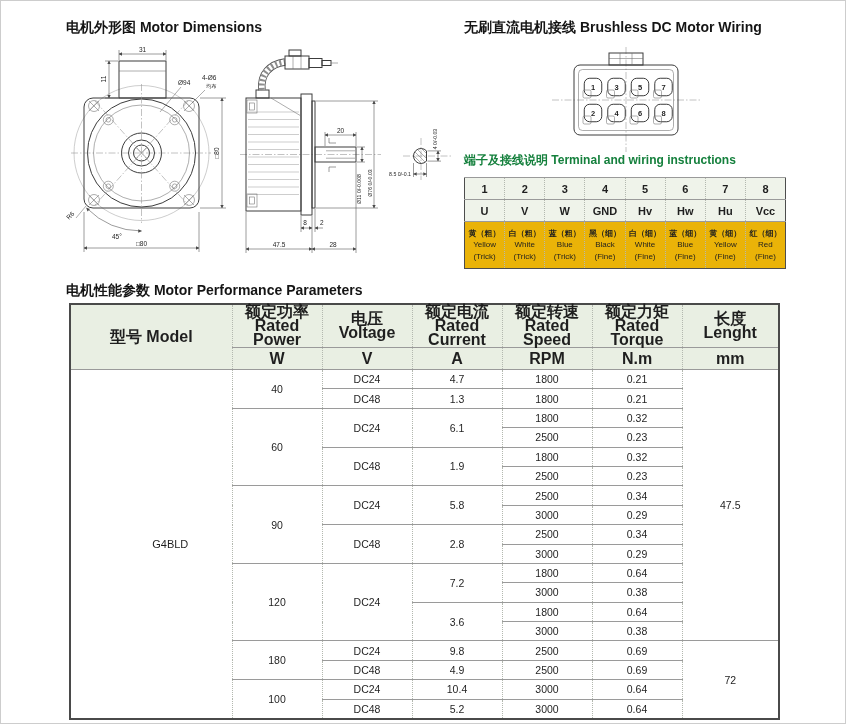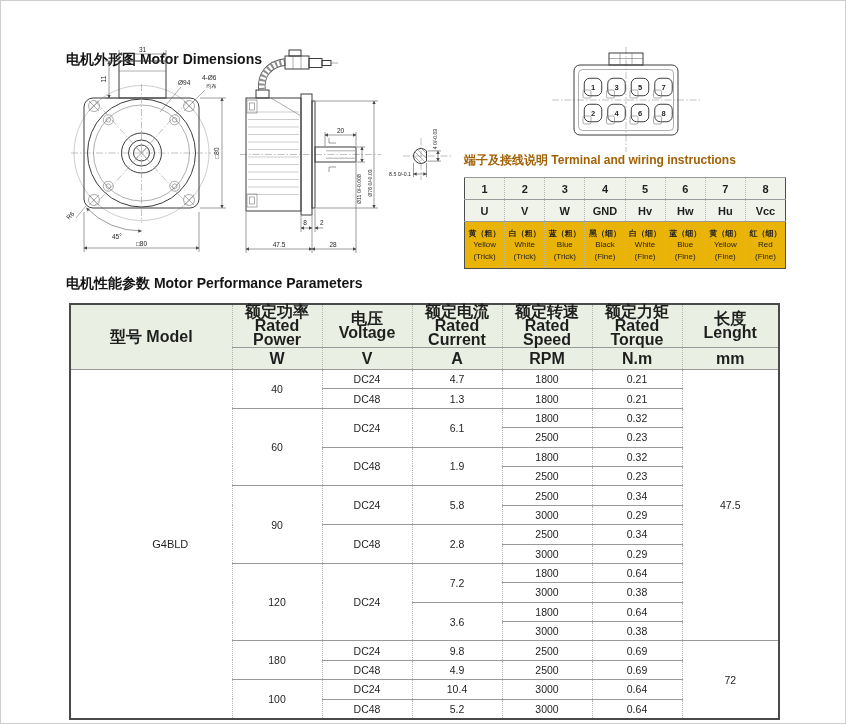--- a/index.html
+++ b/index.html
@@ -2,21 +2,21 @@
 <html><head>
 <meta charset="utf-8">
 <style>
   html,body{margin:0;padding:0;background:#fff;}
   #page{
     position:relative; width:846px; height:724px; background:#ffffff;
     border:1px solid #cdcdcd; box-sizing:border-box; overflow:hidden;
     font-family:"Liberation Sans","DejaVu Sans",sans-serif; color:#1f1f1f;
   }
   .sec-title{position:absolute; font-size:14px; font-weight:bold; color:#151515; white-space:nowrap;}
-  .note{position:absolute; font-size:12px; font-weight:bold; color:#a16207; white-space:nowrap;}
+  .note{position:absolute; font-size:12px; font-weight:bold; color:#15803d; white-space:nowrap;}
 
   
   table{border-collapse:collapse; table-layout:fixed;}
   #wiring-table{position:absolute; left:463px; top:176px; width:322px; border:1.5px solid #4d4d4d;}
   #wiring-table td{
     border-left:1px dotted #b3b8af; border-top:1px solid #9a9a9a;
     text-align:center; vertical-align:middle; padding:0;
   }
   #wiring-table tr.wt-pin td, #wiring-table tr.wt-sig td{
     height:21px; font-size:11px; font-weight:bold; background:#eff3ea;
@@ -46,21 +46,22 @@
   .dim{fill:none; stroke:#4a4a4a; stroke-width:0.55;}
   .lbl{fill:#1f1f1f; font-size:6.5px; font-family:"Liberation Sans","DejaVu Sans",sans-serif;}
   .lbls{fill:#1f1f1f; font-size:5.2px; font-family:"Liberation Sans","DejaVu Sans",sans-serif;}
   .pin-num{fill:#1f1f1f; font-size:7.5px; font-weight:bold; font-family:"Liberation Sans","DejaVu Sans",sans-serif;}
 </style>
 </head>
 <body>
 
 <div id="page">
 
-  <div class="sec-title" style="left:65px; top:18px;margin-top:32px;">电机外形图 Motor Dimensions</div>
+  <div class="sec-title" style="left:65px; top:18px;">电机外形图 Motor Dimensions</div>
+  <div class="sec-title" style="left:463px; top:18px;">无刷直流电机接线 Brushless DC Motor Wiring</div>
 
   <svg style="left:58px; top:45px;" width="400" height="228" viewBox="0 0 400 228">
     <defs>
       <marker id="ar" viewBox="0 0 10 10" refX="9" refY="5" markerWidth="6.5" markerHeight="6.5" orient="auto-start-reverse">
         <path d="M0,0 L10,5 L0,10 z" fill="#4a4a4a"></path>
       </marker>
       <clipPath id="secclip">
           <path d="M367.5,104.9 A7.5,7.5 0 1 0 367.5,115.1 L367.5,104.9 Z"></path>
         </clipPath>
     </defs>
@@ -338,21 +339,21 @@
           </td>
         <td>
             <div class="zh">红（细）</div>
             <div>Red</div>
             <div>(Fine)</div>
           </td>
       </tr>
     </tbody>
   </table>
 
-  <div class="sec-title" style="left:65px; top:274px;">电机性能参数 Motor Performance Parameters</div>
+  <div class="sec-title" style="left:65px; top:281px;">电机性能参数 Motor Performance Parameters</div>
 
   <table id="perf-table">
     <colgroup>
       <col style="width:162px">
         <col style="width:90px">
         <col style="width:90px">
       <col style="width:90px">
         <col style="width:90px">
         <col style="width:90px">
         <col style="width:97px">

